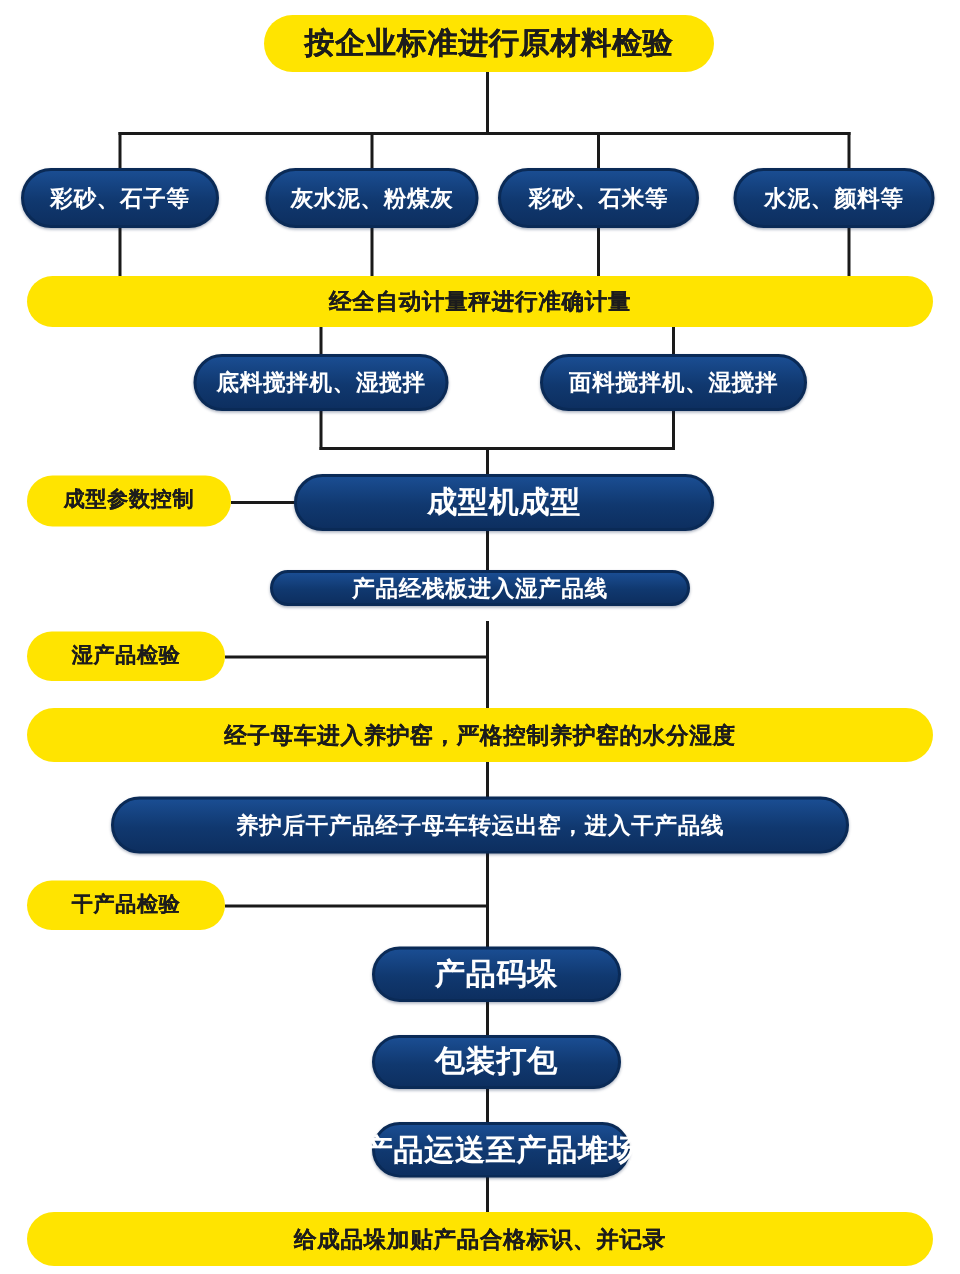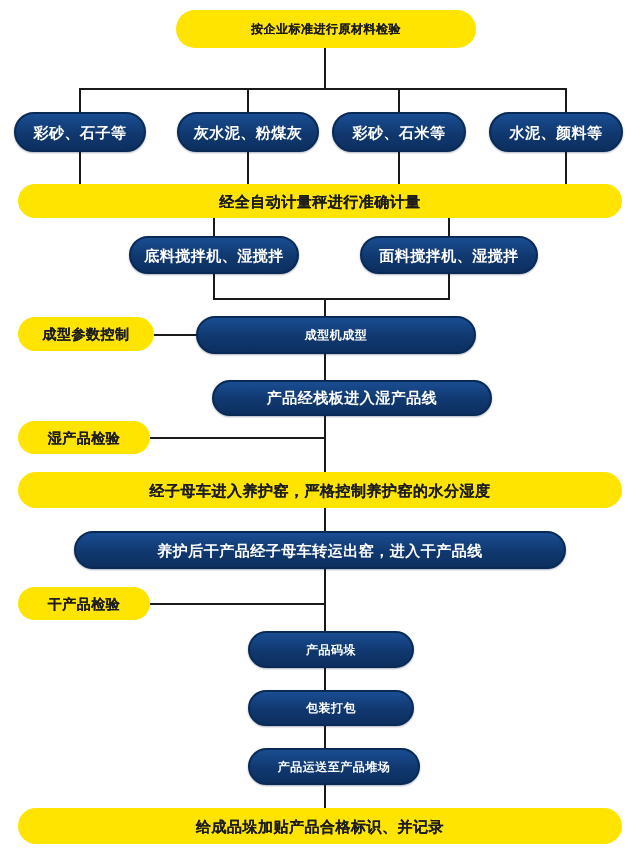--- a/index.html
+++ b/index.html
@@ -63,23 +63,23 @@
     border-radius: 999px;
     color: #ffffff;
     font-weight: 700;
     box-shadow: 0 1px 2px rgba(10,30,70,0.35);
     background-image: linear-gradient(180deg, #1a4d92 0%, #10386f 55%, #0d2f60 100%);
   }
   .node.blue .label {
     color: #ffffff;
   }
 
-  .fs16 { font-size: 12px; }
+  .fs16 { font-size: 20px; }
   .fs15 { font-size: 15px; }
-  .fs14 { font-size: 14px; }
+  .fs14 { font-size: 14px; font-family: Liberation Mono, monospace; }
 </style>
 </head>
 <body>
 
 <div id="stage">
 
   <div class="line-v" style="left:324px; top:46px; height:44px;"></div>
 
   <div class="line-h" style="left:79px; top:88px; width:488px;"></div>
 
@@ -151,21 +151,21 @@
   </div>
 
   <div class="node yellow fs14" style="left:18px; top:317px; width:136px; height:34px;">
     <span class="label">成型参数控制</span>
   </div>
 
   <div class="node blue fs16" style="left:196px; top:316px; width:280px; height:38px;">
     <span class="label">成型机成型</span>
   </div>
 
-  <div class="node blue fs15" style="left:212px; top:380px; width:280px; height:36px;font-family:Liberation Serif, serif;">
+  <div class="node blue fs15" style="left:180px; top:380px; width:280px; height:24px;">
     <span class="label">产品经栈板进入湿产品线</span>
   </div>
 
   <div class="node yellow fs14" style="left:18px; top:421px; width:132px; height:33px;align-items:center;">
     <span class="label">湿产品检验</span>
   </div>
 
   <div class="node yellow fs15" style="left:18px; top:472px; width:604px; height:36px;">
     <span class="label">经子母车进入养护窑，严格控制养护窑的水分湿度</span>
   </div>

